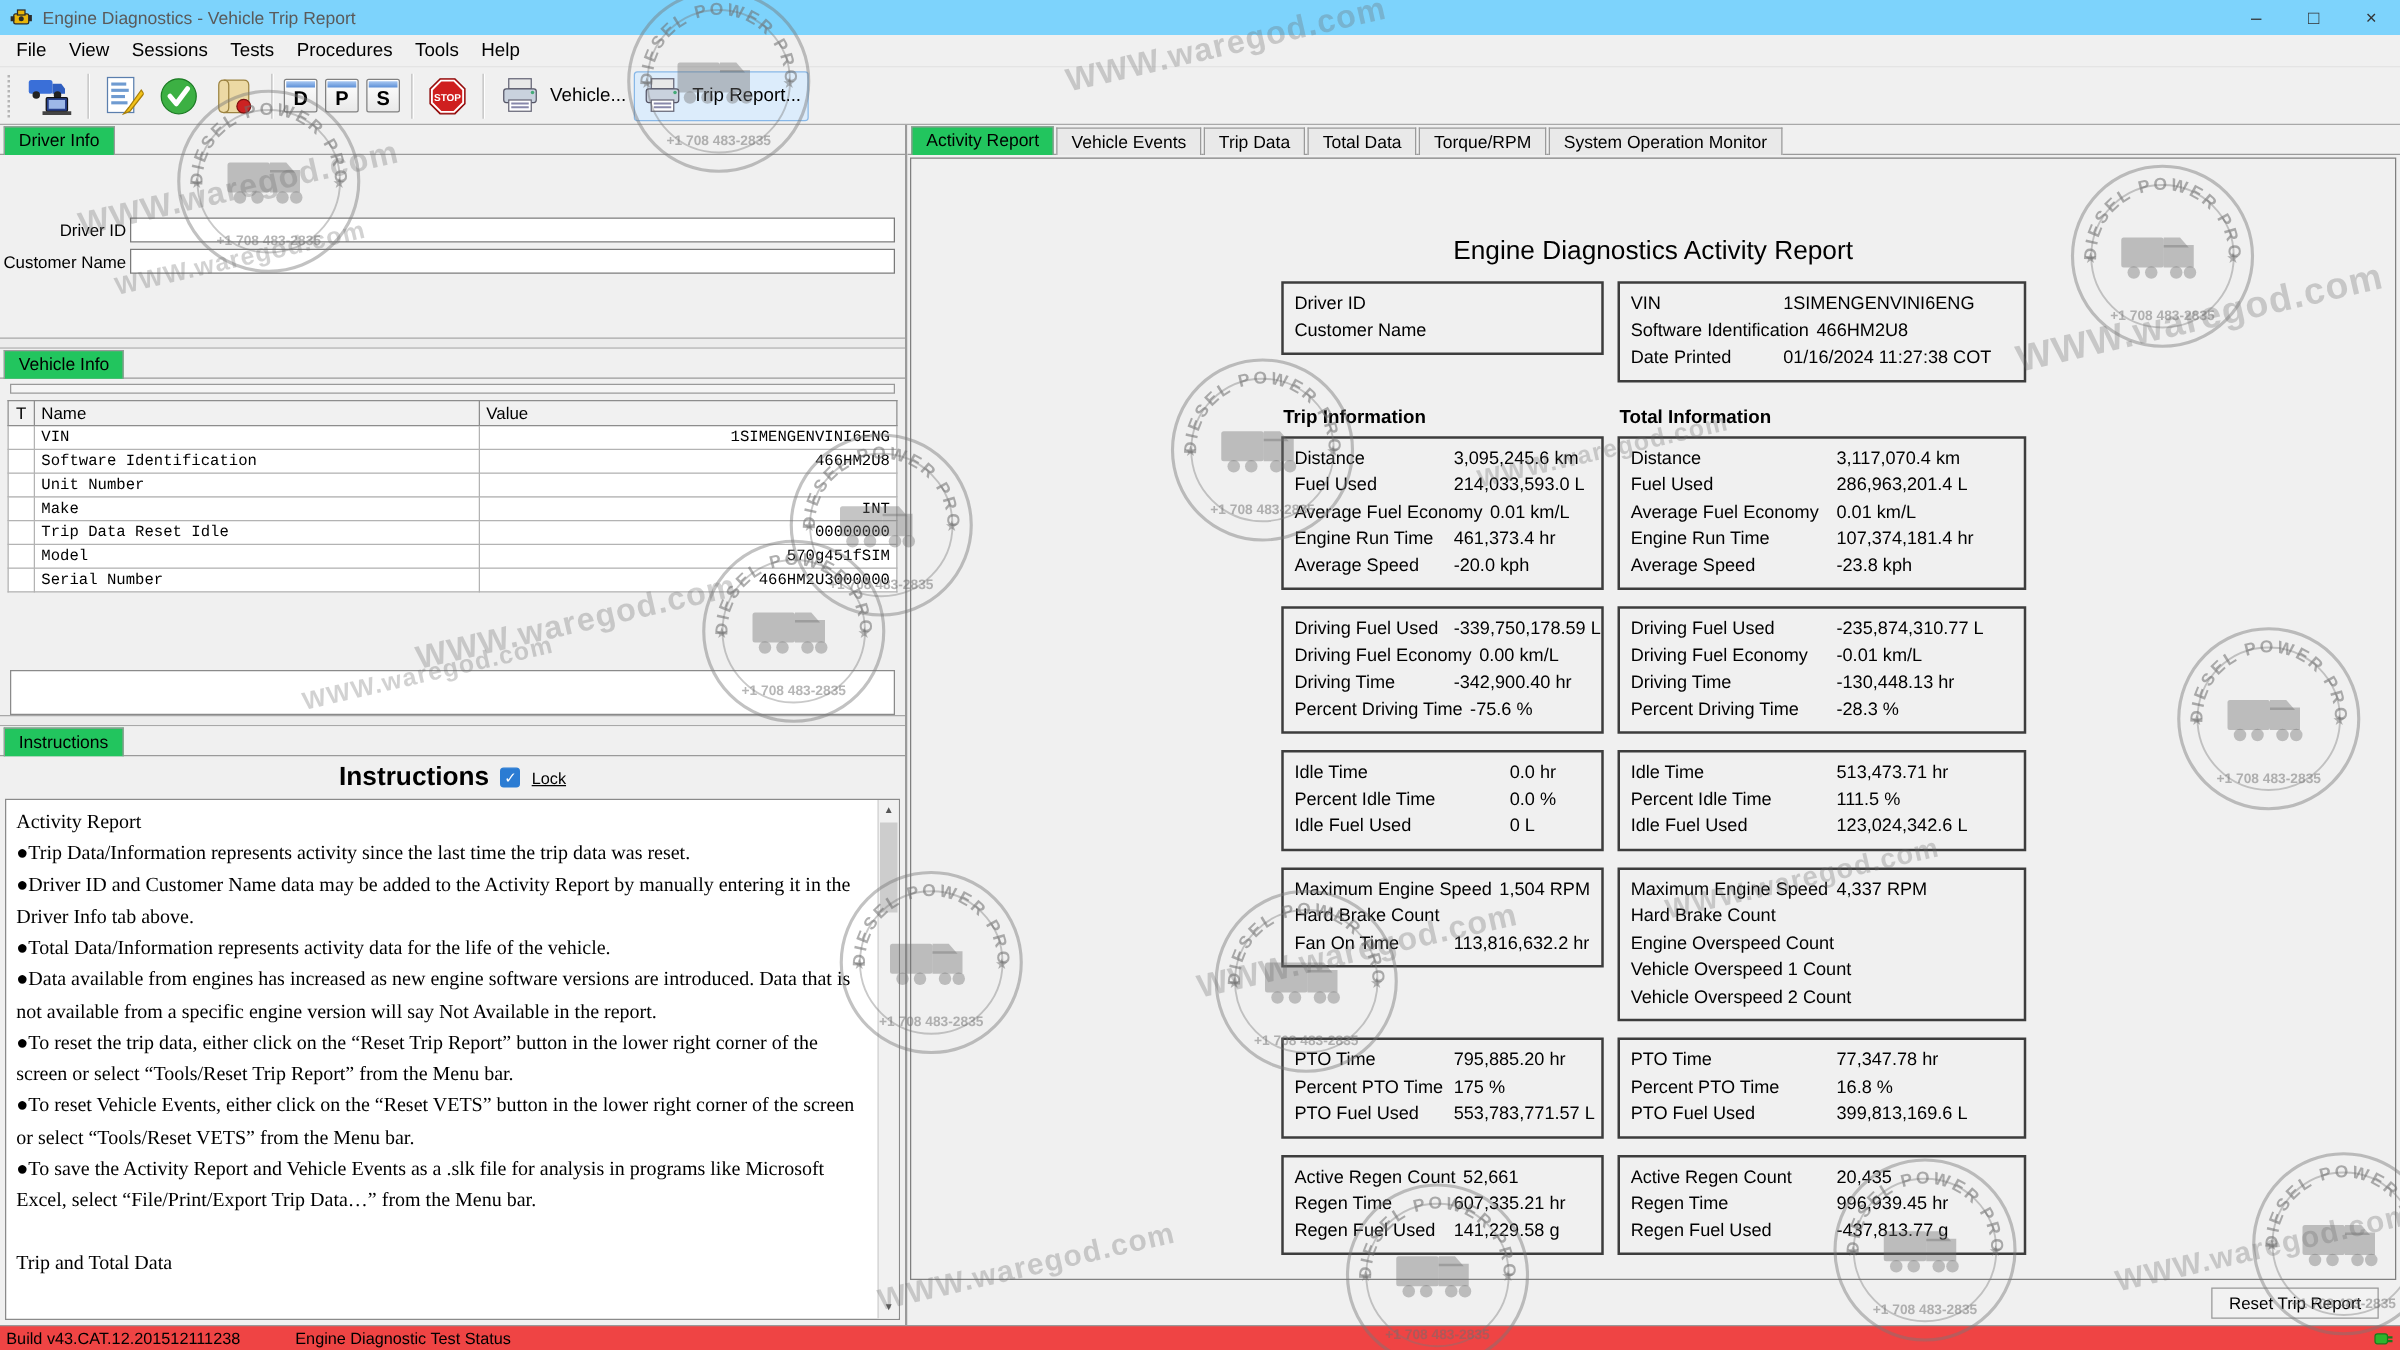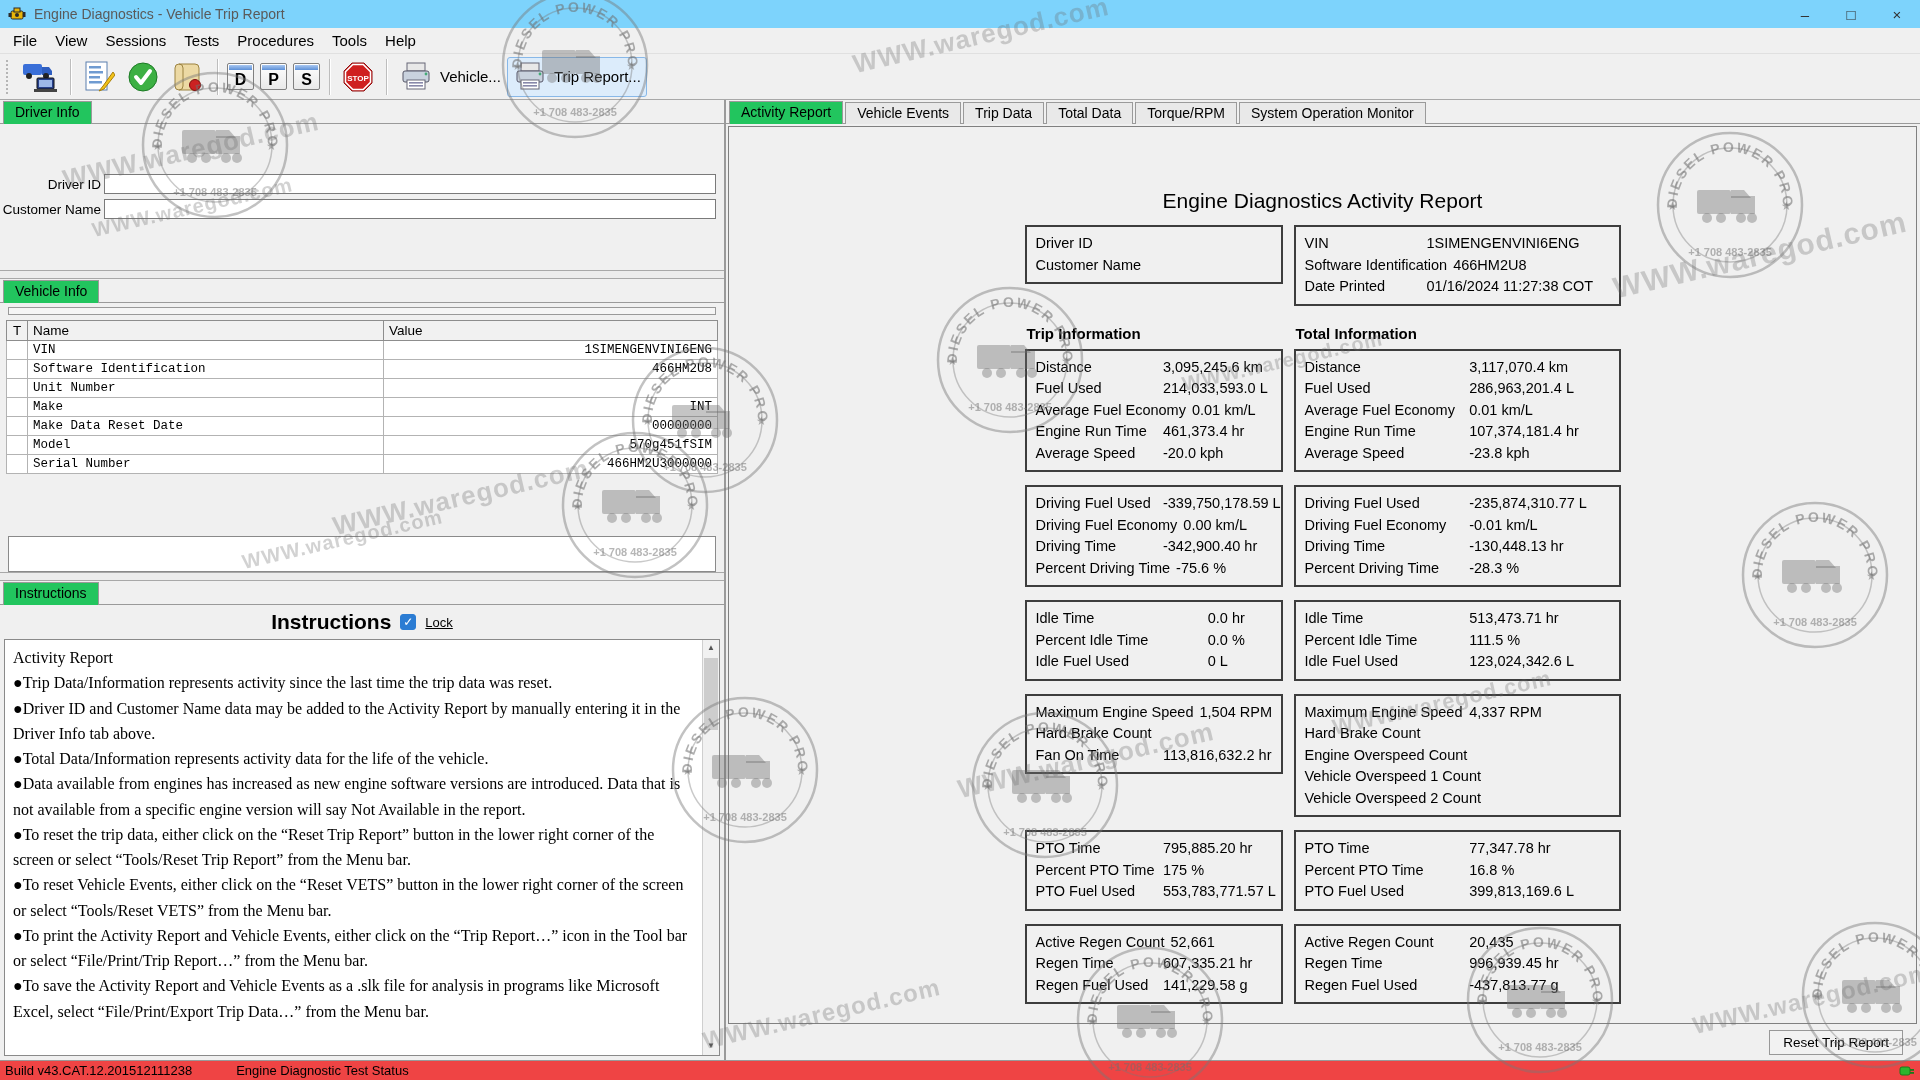--- a/index.html
+++ b/index.html
@@ -283,21 +283,21 @@
             </tr>
 
             <tr>
               <td class="fcol"></td>
               <td>Make</td>
               <td class="val">INT</td>
             </tr>
 
             <tr>
               <td class="fcol"></td>
-              <td>Make Data Reset Date</td>
+              <td>Trip Data Reset Idle</td>
               <td class="val">00000000</td>
             </tr>
 
             <tr>
               <td class="fcol"></td>
               <td>Model</td>
               <td class="val">570g451fSIM</td>
             </tr>
 
             <tr>
@@ -323,21 +323,20 @@
     </div>
     <div class="instrbody">
       <div>
         <p>Activity Report</p>
           <p>●Trip Data/Information represents activity since the last time the trip data was reset.</p>
           <p>●Driver ID and Customer Name data may be added to the Activity Report by manually entering it in the Driver Info tab above.</p>
           <p>●Total Data/Information represents activity data for the life of the vehicle.</p>
           <p>●Data available from engines has increased as new engine software versions are introduced. Data that is not available from a specific engine version will say Not Available in the report.</p>
           <p>●To reset the trip data, either click on the “Reset Trip Report” button in the lower right corner of the screen or select “Tools/Reset Trip Report” from the Menu bar.</p>
           <p>●To reset Vehicle Events, either click on the “Reset VETS” button in the lower right corner of the screen or select “Tools/Reset VETS” from the Menu bar.</p>
-          <p>●To print the Activity Report and Vehicle Events, either click on the “Trip Report…” icon in the Tool bar or select “File/Print/Trip Report…” from the Menu bar.</p>
           <p>●To save the Activity Report and Vehicle Events as a .slk file for analysis in programs like Microsoft Excel, select “File/Print/Export Trip Data…” from the Menu bar.</p>
           <p></p>
           <p>Trip and Total Data</p>
       </div>
       <div class="vscroll">
         <div class="arr up">▲</div>
         <div class="thumb"></div>
         <div class="arr dn">▼</div>
       </div>
     </div>

